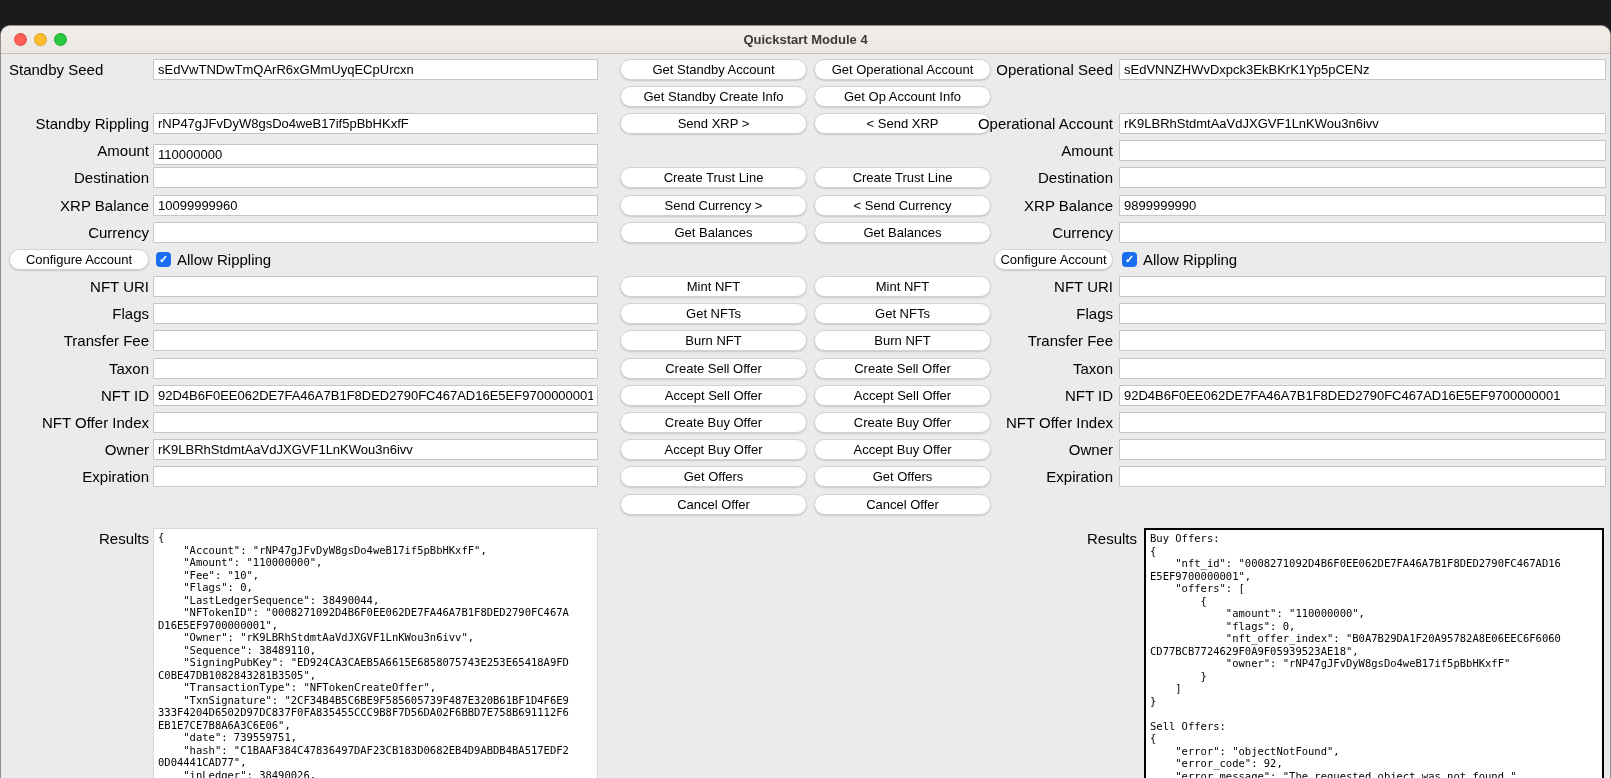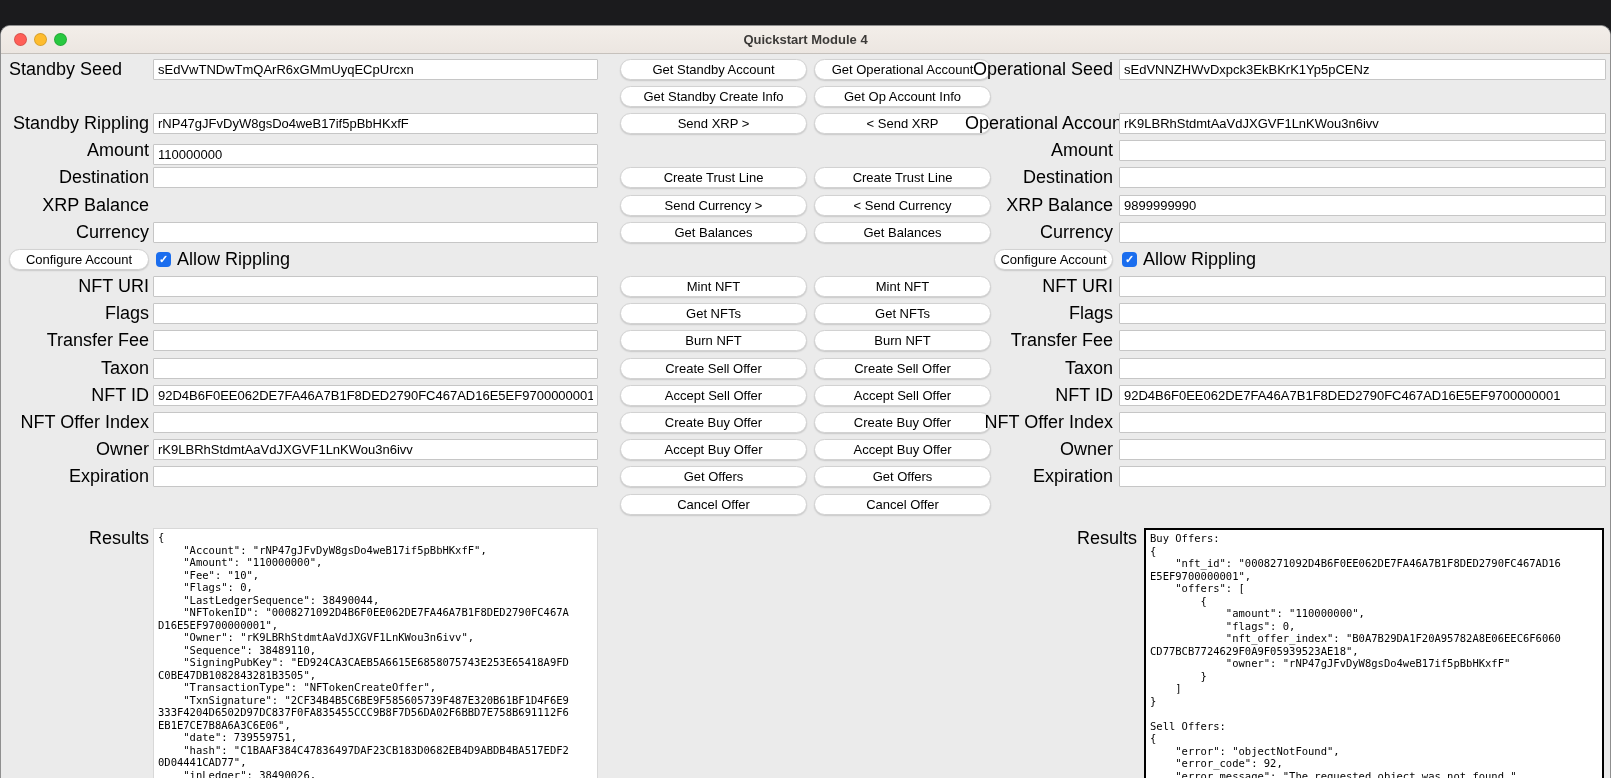--- a/index.html
+++ b/index.html
@@ -11,21 +11,21 @@
           border-radius:10px 10px 9px 0;overflow:hidden;margin-top:22px;}
   .titlebar{position:absolute;top:0;left:0;right:0;height:27px;
             background:linear-gradient(#f3eee9,#ece6e1);border-bottom:1px solid #c6c1bc;}
   .title{position:absolute;left:0;right:0;top:0;height:27px;line-height:27px;text-align:center;
          font-size:13px;font-weight:bold;color:#3c3a38;}
   .tl{position:absolute;top:7px;width:13px;height:13px;border-radius:50%;border:0.5px solid rgba(0,0,0,.15);box-sizing:border-box;padding:0;}
   .tl.red{left:13px;background:#ff5f57;}
   .tl.yellow{left:33px;background:#febc2e;}
   .tl.green{left:53px;background:#28c840;}
   .content{position:absolute;top:28px;left:0;right:0;bottom:0;background:#ebebeb;}
-  .lbl{position:absolute;height:21px;line-height:21px;font-size:18px;color:#000;white-space:nowrap;}
+  .lbl{position:absolute;height:21px;line-height:21px;font-size:15px;color:#000;white-space:nowrap;}
   .ll{left:0;width:148px;text-align:right;}
   .ll-left{left:8px;width:140px;text-align:left;}
   .rl{left:964px;width:148px;text-align:right;}
   .fld{position:absolute;height:21px;box-sizing:border-box;background:#fff;border:1px solid #c6c6c6;
        font-family:"Liberation Sans",sans-serif;font-size:13px;color:#000;padding:0 4px;border-radius:1px;}
   .lf{left:152px;width:445px;}
   .rf{left:1118px;width:487px;}
   .btn{position:absolute;height:21px;box-sizing:border-box;background:#fff;border:1px solid #d2d2d2;
        border-radius:10.5px;font-family:"Liberation Sans",sans-serif;font-size:13px;color:#000;
        box-shadow:0 1px 1.5px rgba(0,0,0,.15);text-align:center;line-height:19px;padding:0;cursor:default;}
@@ -64,20 +64,21 @@
       <div class="lbl ll" style="top:59px">Standby Rippling</div>
       <input class="fld lf" style="top: 59px;" value="rNP47gJFvDyW8gsDo4weB17if5pBbHKxfF">
 
       <div class="lbl ll" style="top:86px">Amount</div>
       <input class="fld lf" style="top: 90px;" value="110000000">
 
       <div class="lbl ll" style="top:113px">Destination</div>
       <input class="fld lf" style="top: 113px;" value="">
 
       <div class="lbl ll" style="top:141px">XRP Balance</div>
+      <input class="fld lf" style="top: 141px;" value="10099999960">
 
       <div class="lbl ll" style="top:168px">Currency</div>
       <input class="fld lf" style="top: 168px;" value="">
 
       <button class="btn cfg-l" style="top:195px">Configure Account</button>
       <button class="chk" style="left:155px;top:198px"><span>✓</span></button>
       <div class="lbl" style="left:176px;top:195px">Allow Rippling</div>
 
       <div class="lbl ll" style="top:222px">NFT URI</div>
       <input class="fld lf" style="top: 222px;" value="">

